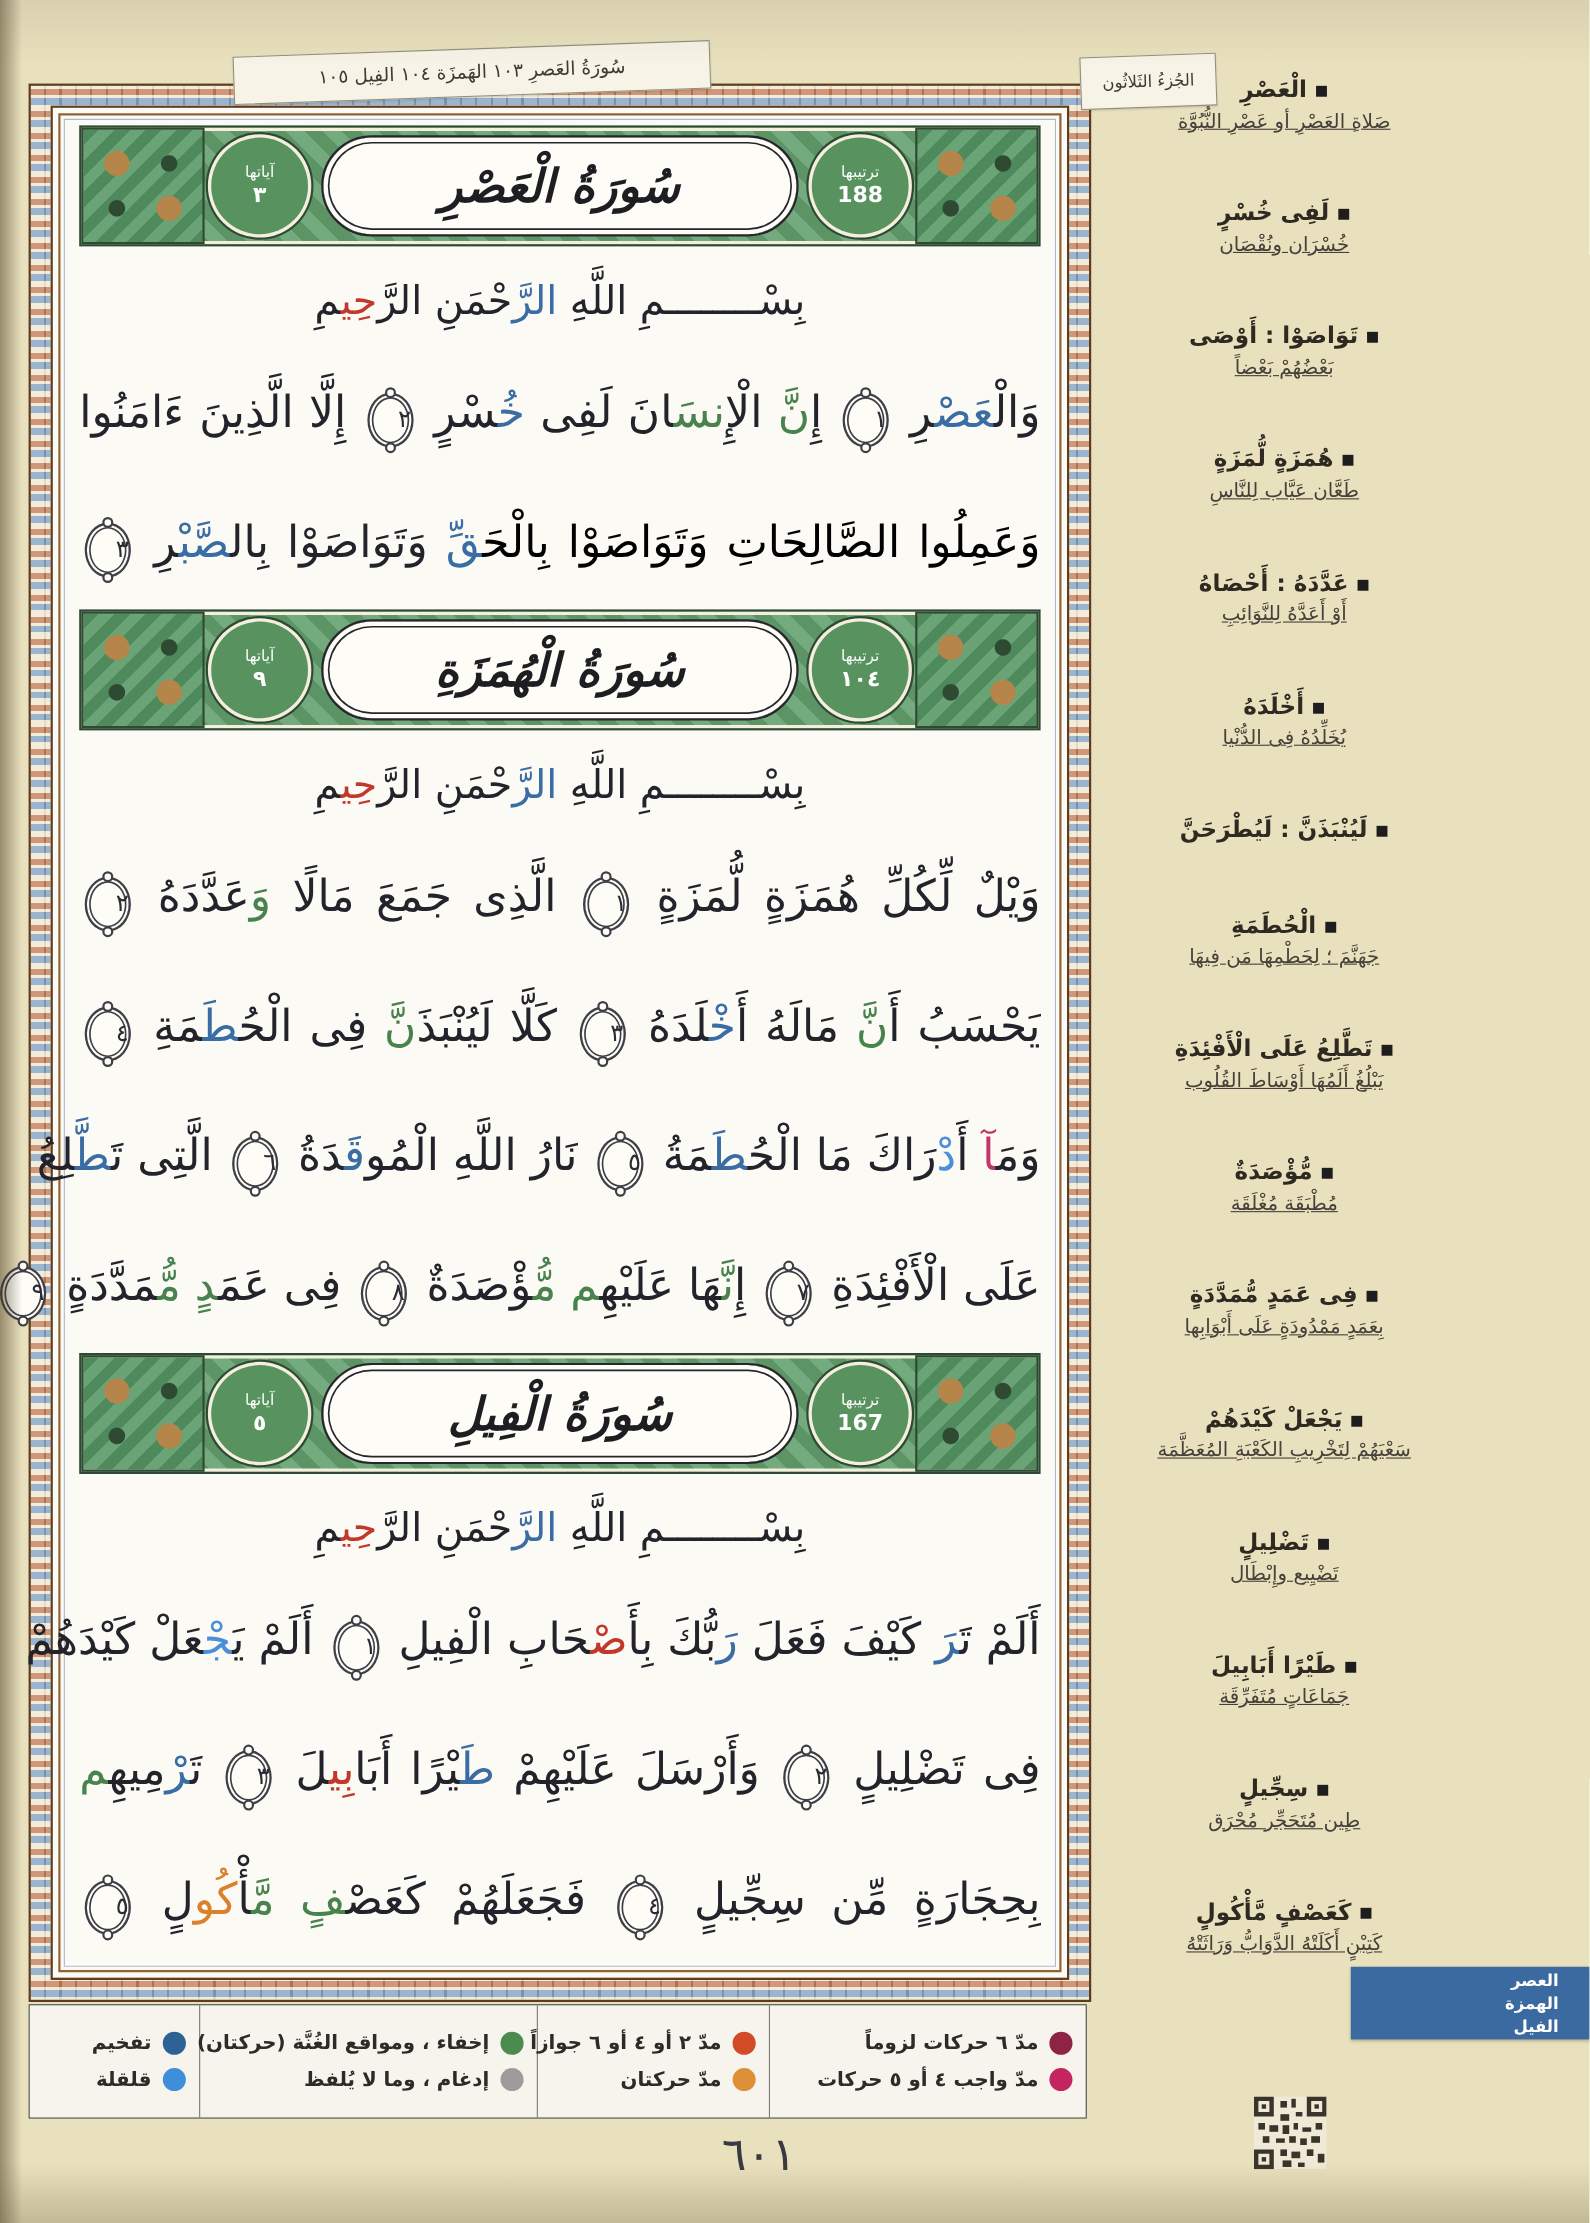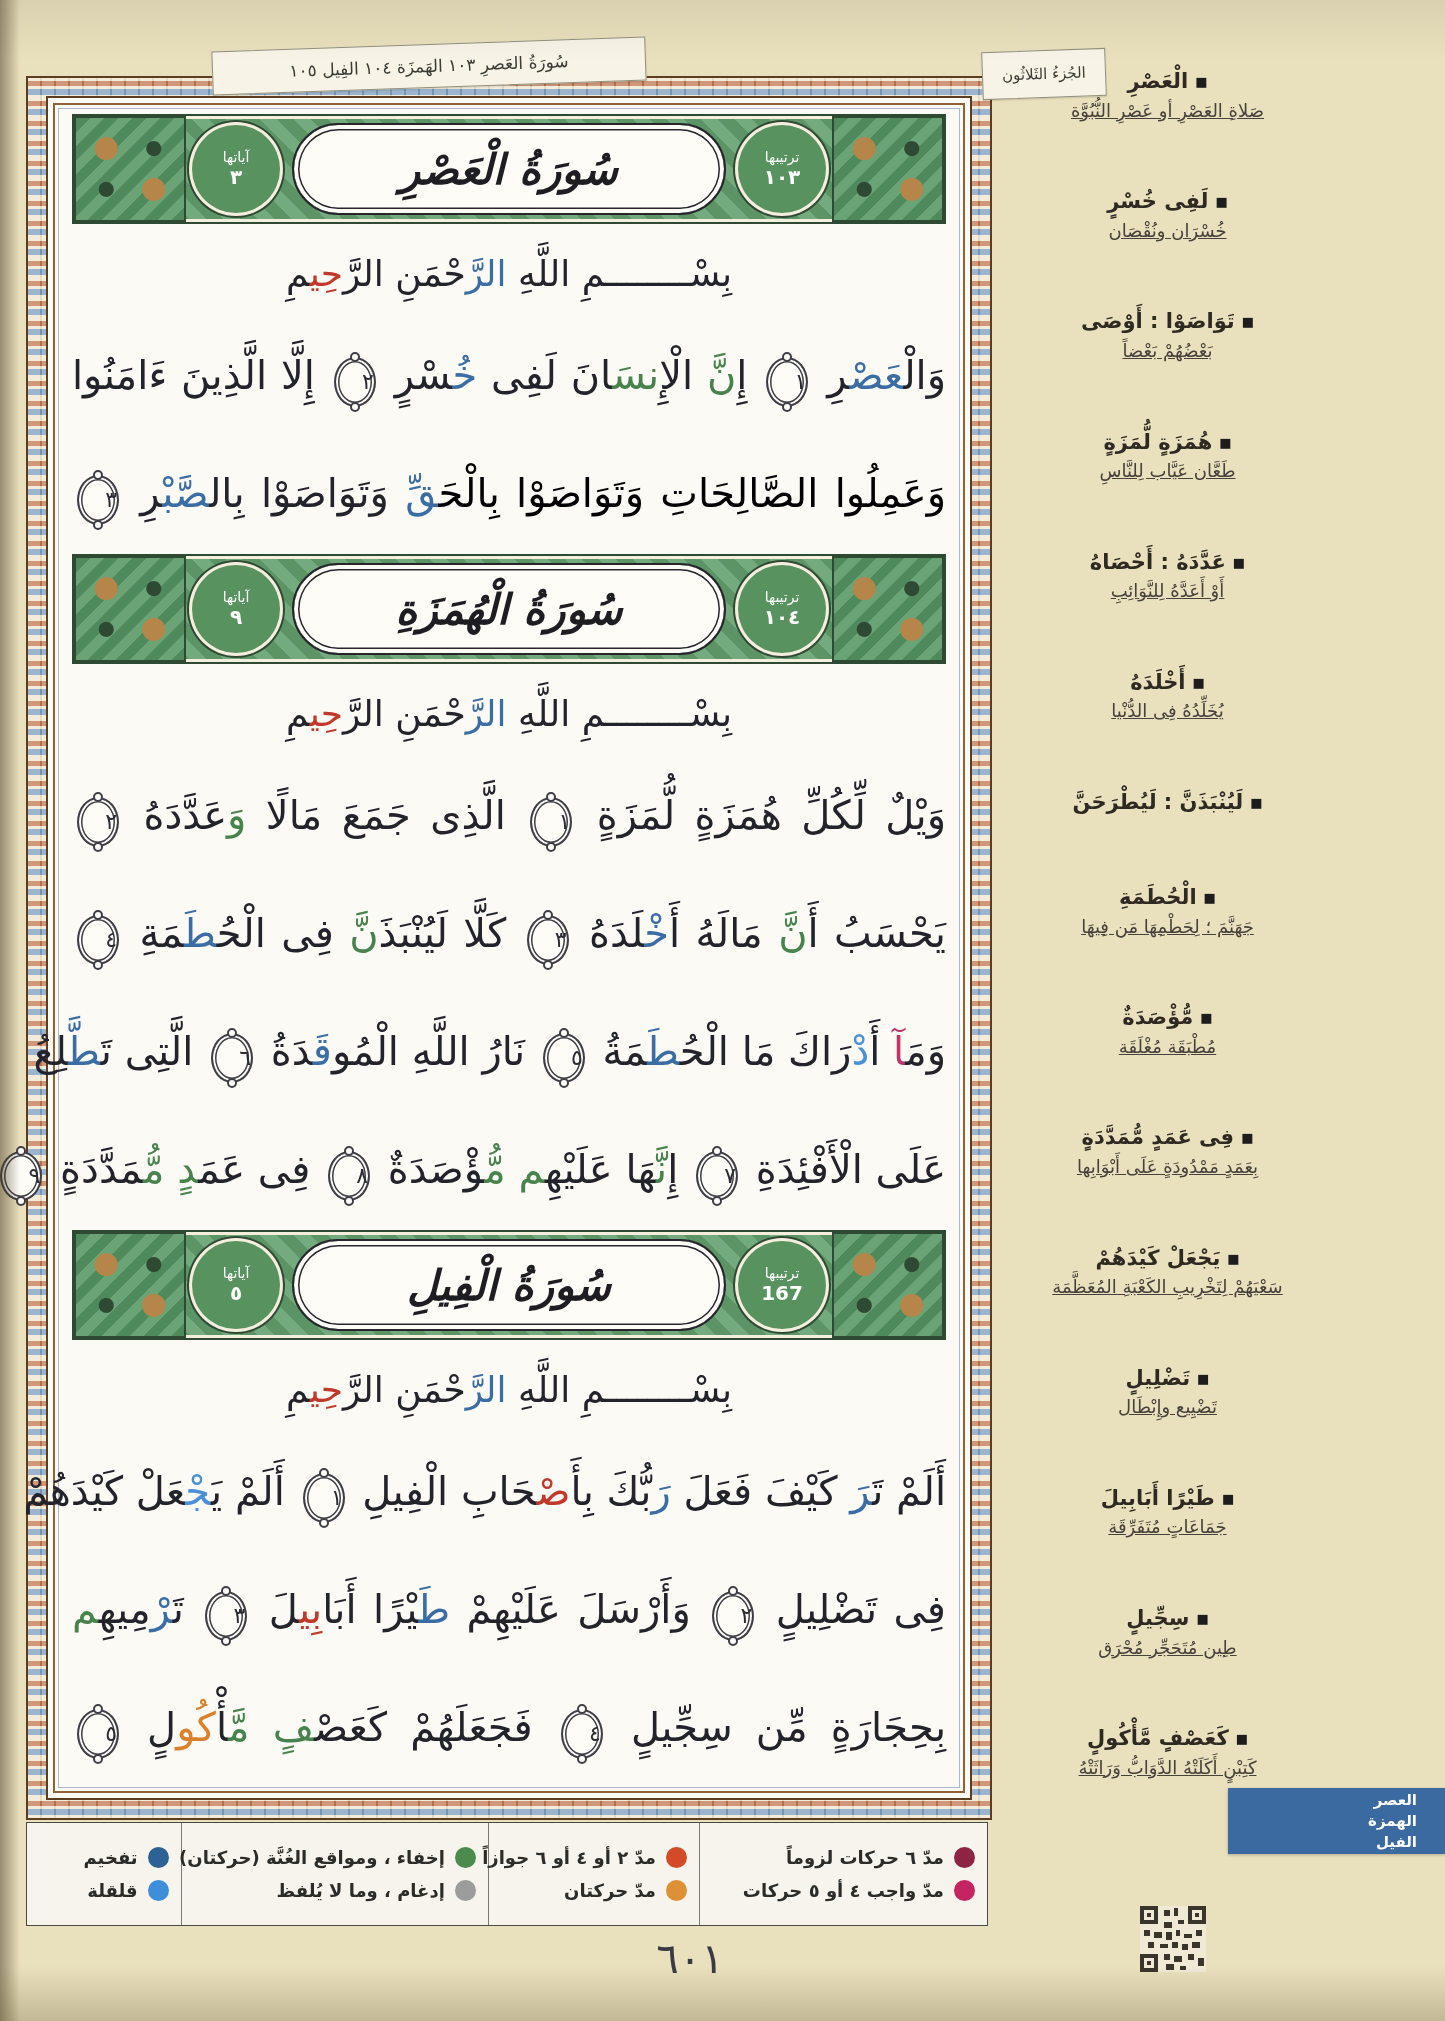--- a/index.html
+++ b/index.html
@@ -103,21 +103,21 @@
   <div class="tab tab-right">
     <span>الجُزءُ الثَلاثُون</span>
   </div>
 
   <div class="main-frame">
     <div class="frame-inner" id="quran-content" dir="rtl">
         <div class="banner" dir="rtl">
           <div class="knot"></div>
           <div class="b-circle">
             <div class="c-top">ترتيبها</div>
-            <div class="c-num">١٠٣</div>
+            <div class="c-num">188</div>
           </div>
           <div class="cartouche">
             <span>سُورَةُ الْعَصْرِ</span>
           </div>
           <div class="b-circle">
             <div class="c-top">آياتها</div>
             <div class="c-num">٣</div>
           </div>
           <div class="knot"></div>
         </div>
@@ -190,20 +190,24 @@
       <div class="note">
         <div class="note-term"><span class="bullet">■</span><span>أَخْلَدَهُ</span></div>
         <div class="note-def">يُخَلِّدُهُ فِى الدُّنْيا</div>
       </div>
       <div class="note">
         <div class="note-term"><span class="bullet">■</span><span>لَيُنْبَذَنَّ : لَيُطْرَحَنَّ</span></div>
       </div>
       <div class="note">
         <div class="note-term"><span class="bullet">■</span><span>الْحُطَمَةِ</span></div>
         <div class="note-def">جَهَنَّمَ ؛ لِحَطْمِهَا مَن فِيهَا</div>
+      </div>
+      <div class="note">
+        <div class="note-term"><span class="bullet">■</span><span>تَطَّلِعُ عَلَى الْأَفْئِدَةِ</span></div>
+        <div class="note-def">يَبْلُغُ أَلَمُهَا أَوْسَاطَ القُلُوب</div>
       </div>
       <div class="note">
         <div class="note-term"><span class="bullet">■</span><span>مُّؤْصَدَةٌ</span></div>
         <div class="note-def">مُطْبَقَة مُغْلَقَة</div>
       </div>
       <div class="note">
         <div class="note-term"><span class="bullet">■</span><span>فِى عَمَدٍ مُّمَدَّدَةٍ</span></div>
         <div class="note-def">بِعَمَدٍ مَمْدُودَةٍ عَلَى أَبْوَابِها</div>
       </div>
       <div class="note">

